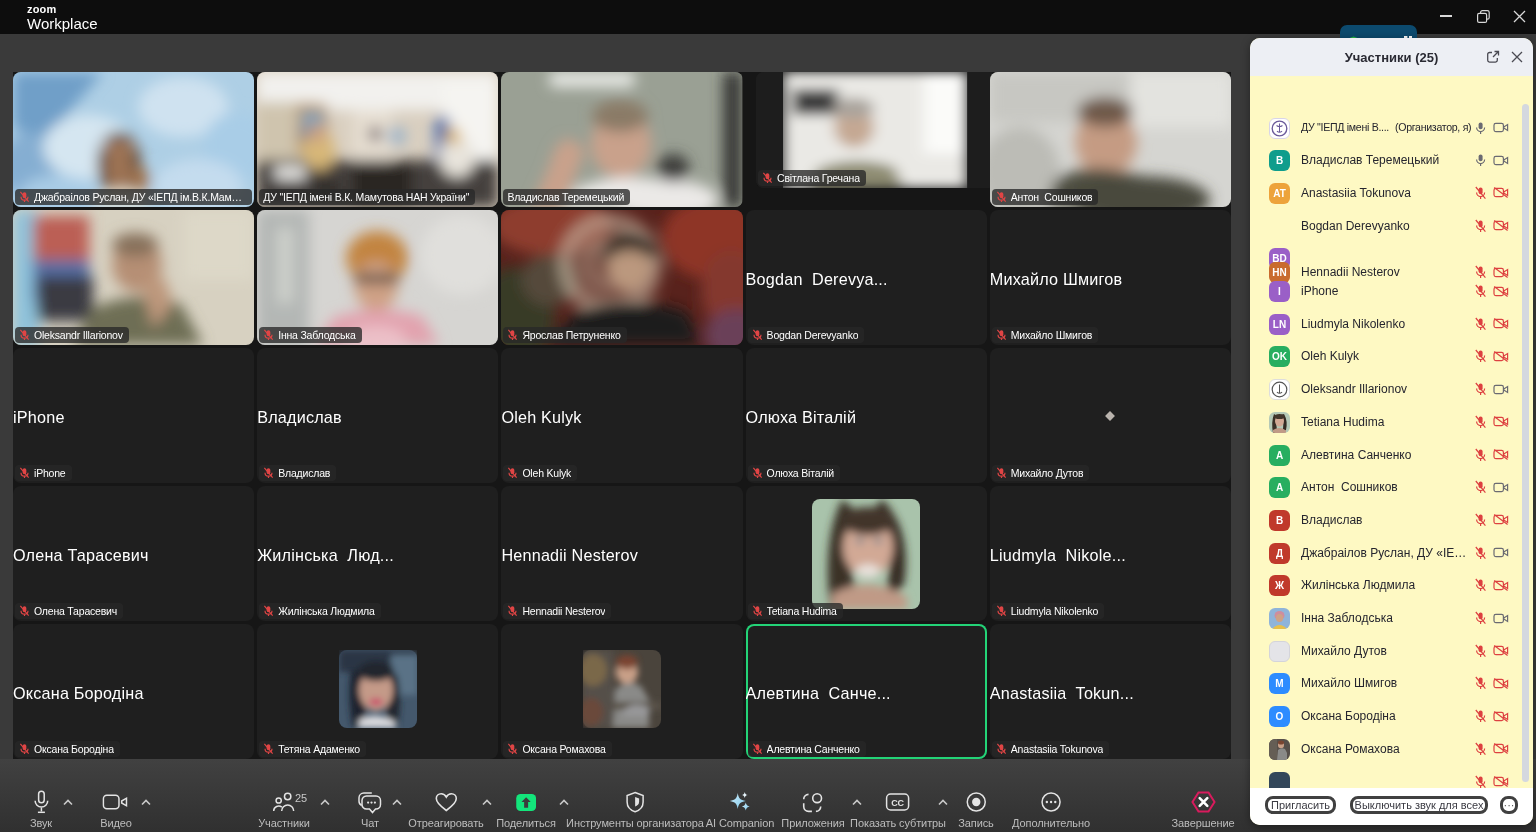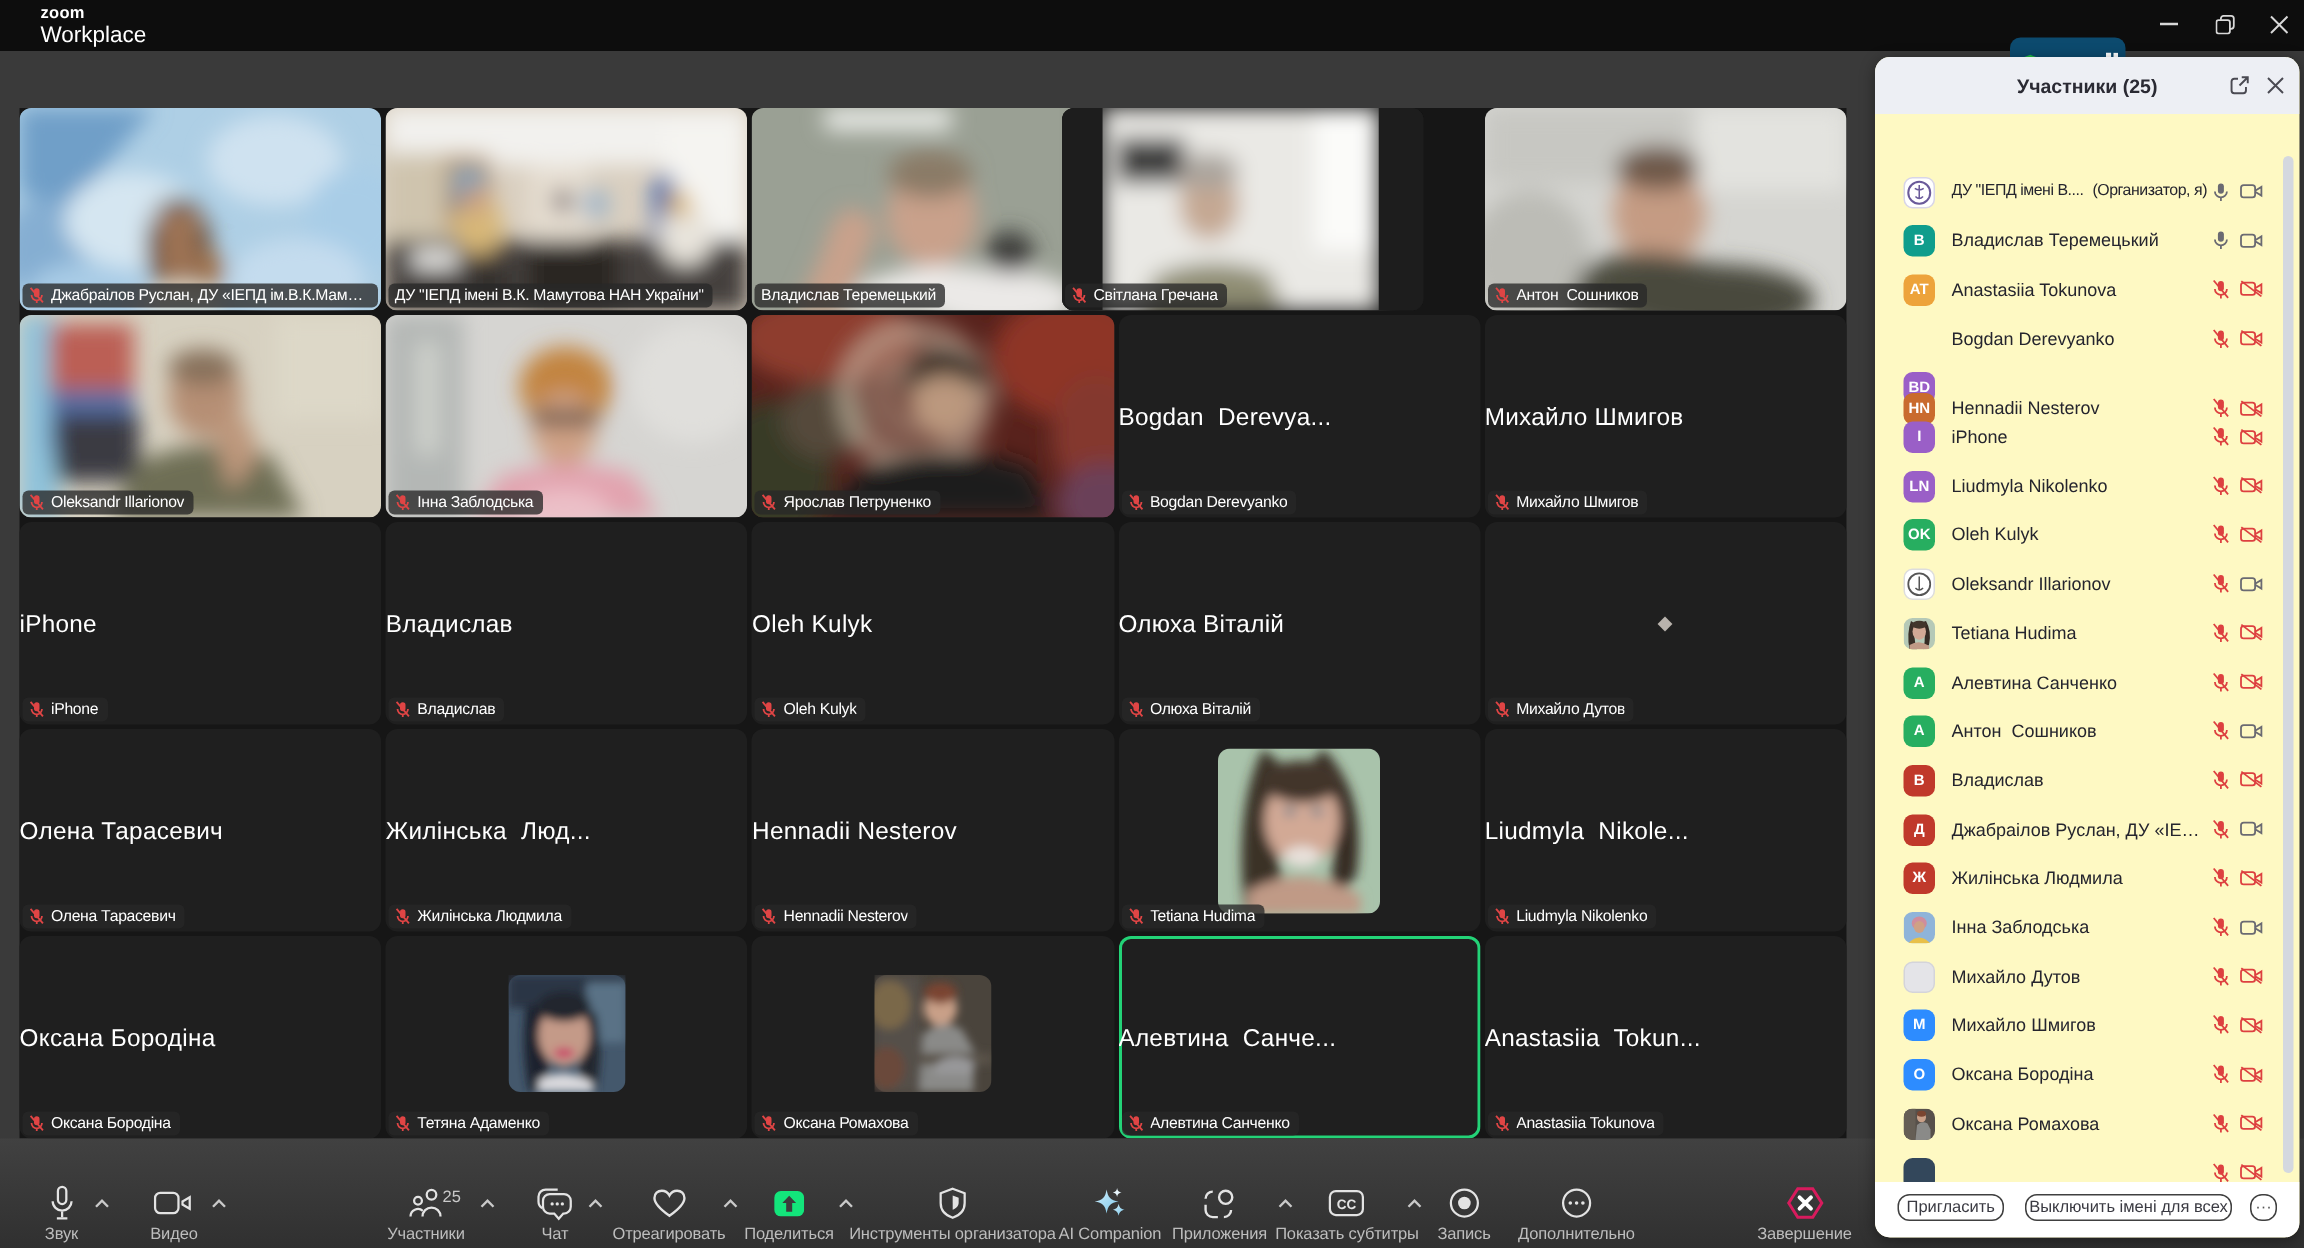--- a/index.html
+++ b/index.html
@@ -26,21 +26,21 @@
   #panel { position:absolute; left:1250px; top:38px; width:283px; height:787px; background:#fef9c3; border-radius:10px; overflow:hidden; box-shadow:0 2px 10px rgba(0,0,0,.4); }
   #phead { position:absolute; left:0; top:0; width:283px; height:38px; background:#edeff4; }
   #phead .t { position:absolute; left:0; right:0; top:12px; text-align:center; font-size:13px; font-weight:700; color:#2a2a33; }
   #searchbox { position:absolute; left:19px; top:50px; width:246px; height:23px; border:1px solid #cfd0d6; border-radius:6px; display:flex; align-items:center; padding-left:8px; color:#8a8a92; font-size:12.5px; }
   #plist { position:absolute; left:0; top:0; width:283px; height:750px; overflow:hidden; }
   .prow { position:absolute; left:0; width:283px; height:33px; }
   .prow .av { position:absolute; left:19px; top:6px; width:21px; height:21px; border-radius:6px; color:#fff; font-size:10px; font-weight:700; display:flex; align-items:center; justify-content:center; overflow:hidden; }
   .prow .nm { position:absolute; left:51px; top:9px; width:171px; font-size:12px; color:#25252e; white-space:pre; overflow:hidden; text-overflow:ellipsis; }
   .prow .ics { position:absolute; right:24px; top:9px; display:flex; gap:6px; align-items:center; }
   #pbtns { position:absolute; left:0; bottom:0; width:283px; height:37px; background:#fff; }
-  .pbtn { position:absolute; border:1px solid #404040; border-radius:8px; height:18px; display:flex; align-items:center; justify-content:center; font-size:11px; color:#3a3a42; background:#fff; white-space:nowrap; top:8px; }
+  .pbtn { position:absolute; border:3px solid #404040; border-radius:8px; height:18px; display:flex; align-items:center; justify-content:center; font-size:11px; color:#3a3a42; background:#fff; white-space:nowrap; top:8px; }
   #scrollthumb { position:absolute; right:4px; top:66px; width:7px; height:678px; background:#d4d8df; border-radius:4px; }
 
 </style>
 </head>
 <body>
 <div id="grid-bg"></div>
 <div class="tile " style="left:13.0px;top:72.0px;width:241.2px;height:135.0px;">
     <svg class="ph" viewBox="0 0 241 135" preserveAspectRatio="none">
       <defs>
         <filter id="b" x="-20%" y="-20%" width="140%" height="140%">
@@ -128,21 +128,21 @@
         <path d="M30,135 L48,95 Q56,62 72,68 L84,78 L62,135 Z" fill="#c9a18b"></path>
         <path d="M60,135 L76,116 Q125,96 185,114 L198,135 Z" fill="#efedeb"></path>
         <ellipse cx="165" cy="128" rx="52" ry="20" fill="#ebe9e7"></ellipse>
         <ellipse cx="172" cy="96" rx="16" ry="14" fill="#3c3c3a"></ellipse>
       </g>
     </svg>
     <div class="lbl">
       <span>Владислав Теремецький</span>
     </div>
   </div>
-<div class="tile " style="left:708px;top:72.0px;width:241.2px;height:135.0px;">
+<div class="tile " style="left:756px;top:72.0px;width:241.2px;height:116px;">
     <svg class="ph" viewBox="0 0 241 135" preserveAspectRatio="none">
       <defs>
         <filter id="b" x="-20%" y="-20%" width="140%" height="140%">
           <feGaussianBlur stdDeviation="7"></feGaussianBlur>
         </filter>
       </defs>
       <rect width="241" height="135" fill="#1d1d1d"></rect>
       <g filter="url(#b)">
         <rect x="27" y="0" width="184" height="135" fill="#eae9e5"></rect>
         <rect x="168" y="0" width="43" height="95" fill="#fbfbf9"></rect>
@@ -1312,16 +1312,16 @@
               <path d="M10.4 6.2 L14.6 3.6 V9.4 L10.4 6.8"></path>
               <line x1="1.2" y1="1.4" x2="14.6" y2="11.6"></line>
             </g>
           </svg>
         </div>
       </div>
     </div>
   <div id="scrollthumb"></div>
   <div id="pbtns">
       <div class="pbtn" style="left:15px;width:71px;">Пригласить</div>
-      <div class="pbtn" style="left:100px;width:138px;">Выключить імені для всех</div>
+      <div class="pbtn" style="left:100px;width:138px;">Выключить звук для всех</div>
       <div class="pbtn" style="left:250px;width:18px;color:#555;">···</div>
     </div>
 </div>
 
 </body></html>

